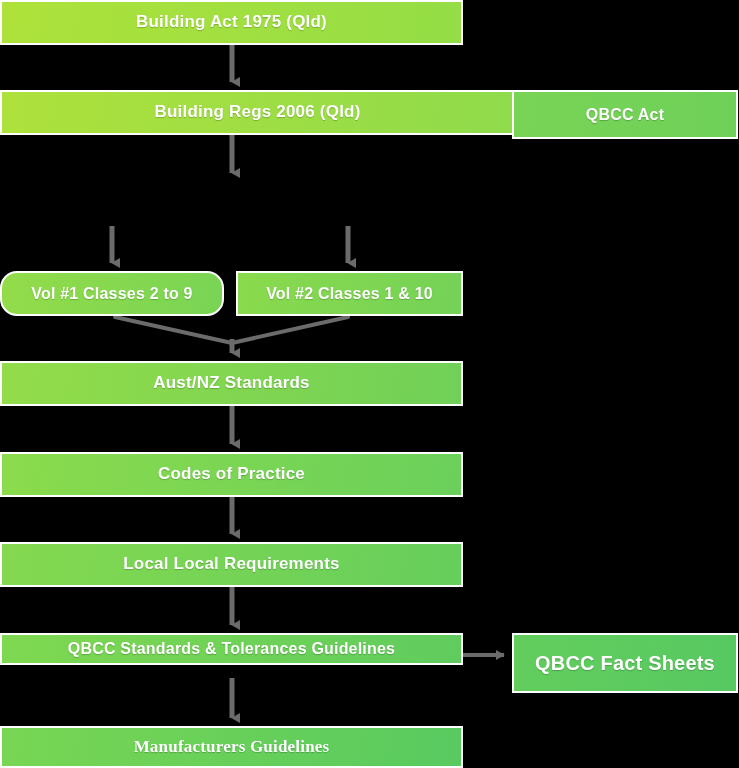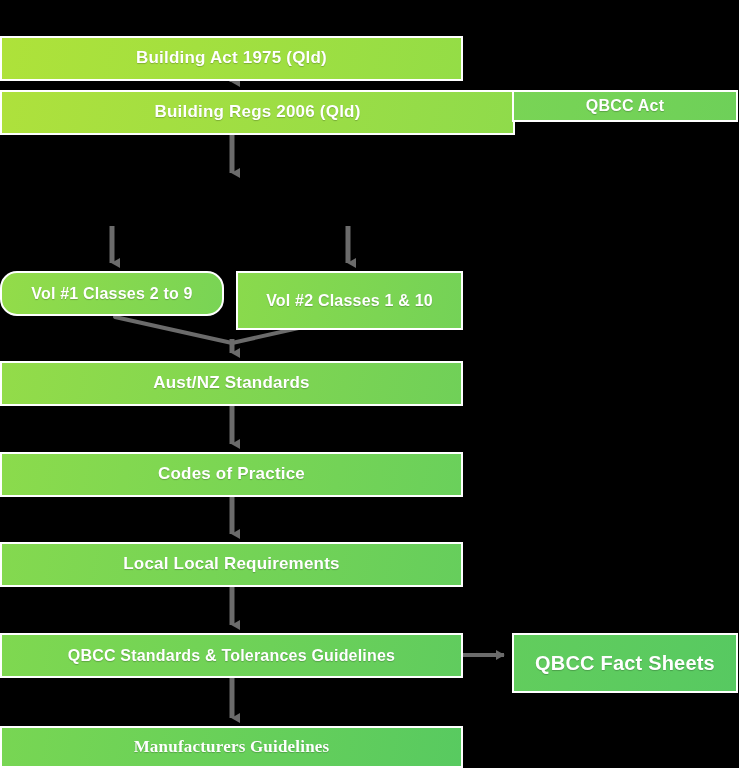--- a/index.html
+++ b/index.html
@@ -102,54 +102,54 @@
 
     <g>
       <line x1="463" y1="655" x2="504" y2="655" stroke="#6b6b6b" stroke-width="4" marker-end="url(#arrowRight)"></line>
     </g>
 
     <g>
       <line x1="232" y1="678" x2="232" y2="718" stroke="#6b6b6b" stroke-width="5" marker-end="url(#arrowDown)"></line>
     </g>
   </svg>
 
-  <div class="node" style="left: 0px; top: 0px; width: 463px; height: 45px; background: linear-gradient(100deg, rgb(174, 226, 58) 0%, rgb(148, 221, 70) 100%); font-size: 17px; border-color: rgb(255, 255, 255); color: rgb(255, 255, 255); margin-top: 36px;">
+  <div class="node" style="left: 0px; top: 0px; width: 463px; height: 45px; background: linear-gradient(100deg, rgb(174, 226, 58) 0%, rgb(148, 221, 70) 100%); font-size: 17px; border-color: rgb(255, 255, 255); color: rgb(255, 255, 255);">
     <span class="label">Building Act 1975 (Qld)</span>
   </div>
 
   <div class="node" style="left: 0px; top: 90px; width: 515px; height: 45px; background: linear-gradient(100deg, rgb(174, 225, 60) 0%, rgb(143, 219, 75) 100%); font-size: 17px; border-color: rgb(255, 255, 255); color: rgb(255, 255, 255);">
     <span class="label">Building Regs 2006 (Qld)</span>
   </div>
 
-  <div class="node" style="left: 512px; top: 90px; width: 226px; height: 32px; background: linear-gradient(100deg, rgb(121, 212, 85) 0%, rgb(110, 208, 89) 100%); font-size: 16px; border-color: rgb(255, 255, 255); color: rgb(255, 255, 255);">
+  <div class="node" style="left: 512px; top: 90px; width: 226px; height: 49px; background: linear-gradient(100deg, rgb(121, 212, 85) 0%, rgb(110, 208, 89) 100%); font-size: 16px; border-color: rgb(255, 255, 255); color: rgb(255, 255, 255);">
     <span class="label">QBCC Act</span>
   </div>
 
 
   <div class="node" style="left: 0px; top: 271px; width: 224px; height: 45px; background: linear-gradient(100deg, rgb(147, 220, 73) 0%, rgb(121, 212, 85) 100%); font-size: 16px; border-color: rgb(255, 255, 255); color: rgb(255, 255, 255); border-radius: 17px;">
     <span class="label">Vol #1 Classes 2 to 9</span>
   </div>
 
-  <div class="node" style="left: 236px; top: 271px; width: 227px; height: 59px; background: linear-gradient(100deg, rgb(138, 218, 76) 0%, rgb(116, 210, 87) 100%); font-size: 16px; border-color: rgb(255, 255, 255); color: rgb(255, 255, 255);">
+  <div class="node" style="left: 236px; top: 271px; width: 227px; height: 45px; background: linear-gradient(100deg, rgb(138, 218, 76) 0%, rgb(116, 210, 87) 100%); font-size: 16px; border-color: rgb(255, 255, 255); color: rgb(255, 255, 255);">
     <span class="label">Vol #2 Classes 1 &amp; 10</span>
   </div>
 
   <div class="node" style="left: 0px; top: 361px; width: 463px; height: 45px; background: linear-gradient(100deg, rgb(147, 220, 73) 0%, rgb(112, 208, 88) 100%); font-size: 17px; border-color: rgb(255, 255, 255); color: rgb(255, 255, 255);">
     <span class="label">Aust/NZ Standards</span>
   </div>
 
   <div class="node" style="left: 0px; top: 452px; width: 463px; height: 45px; background: linear-gradient(100deg, rgb(139, 219, 76) 0%, rgb(106, 208, 91) 100%); font-size: 17px; border-color: rgb(255, 255, 255); color: rgb(255, 255, 255);">
     <span class="label">Codes of Practice</span>
   </div>
 
   <div class="node" style="left: 0px; top: 542px; width: 463px; height: 45px; background: linear-gradient(100deg, rgb(132, 217, 79) 0%, rgb(102, 206, 92) 100%); font-size: 17px; border-color: rgb(255, 255, 255); color: rgb(255, 255, 255);">
     <span class="label">Local Local Requirements</span>
   </div>
 
-  <div class="node" style="left: 0px; top: 633px; width: 463px; height: 45px; background: linear-gradient(100deg, rgb(127, 216, 80) 0%, rgb(96, 204, 94) 100%); font-size: 16px; border-color: rgb(255, 255, 255); color: rgb(255, 255, 255);">
+  <div class="node" style="left: 0px; top: 633px; width: 463px; height: 32px; background: linear-gradient(100deg, rgb(127, 216, 80) 0%, rgb(96, 204, 94) 100%); font-size: 16px; border-color: rgb(255, 255, 255); color: rgb(255, 255, 255);">
     <span class="label">QBCC Standards &amp; Tolerances Guidelines</span>
   </div>
 
   <div class="node" style="left: 512px; top: 633px; width: 226px; height: 60px; background: linear-gradient(100deg, rgb(98, 205, 93) 0%, rgb(87, 201, 97) 100%); font-size: 20px; border-color: rgb(255, 255, 255); color: rgb(255, 255, 255);">
     <span class="label">QBCC Fact Sheets</span>
   </div>
 
   <div class="node" style="left: 0px; top: 726px; width: 463px; height: 42px; background: linear-gradient(100deg, rgb(120, 214, 83) 0%, rgb(88, 202, 96) 100%); font-size: 17px; border-color: rgb(255, 255, 255); color: rgb(255, 255, 255); font-family: Liberation Serif, serif;">
     <span class="label">Manufacturers Guidelines</span>
   </div>

